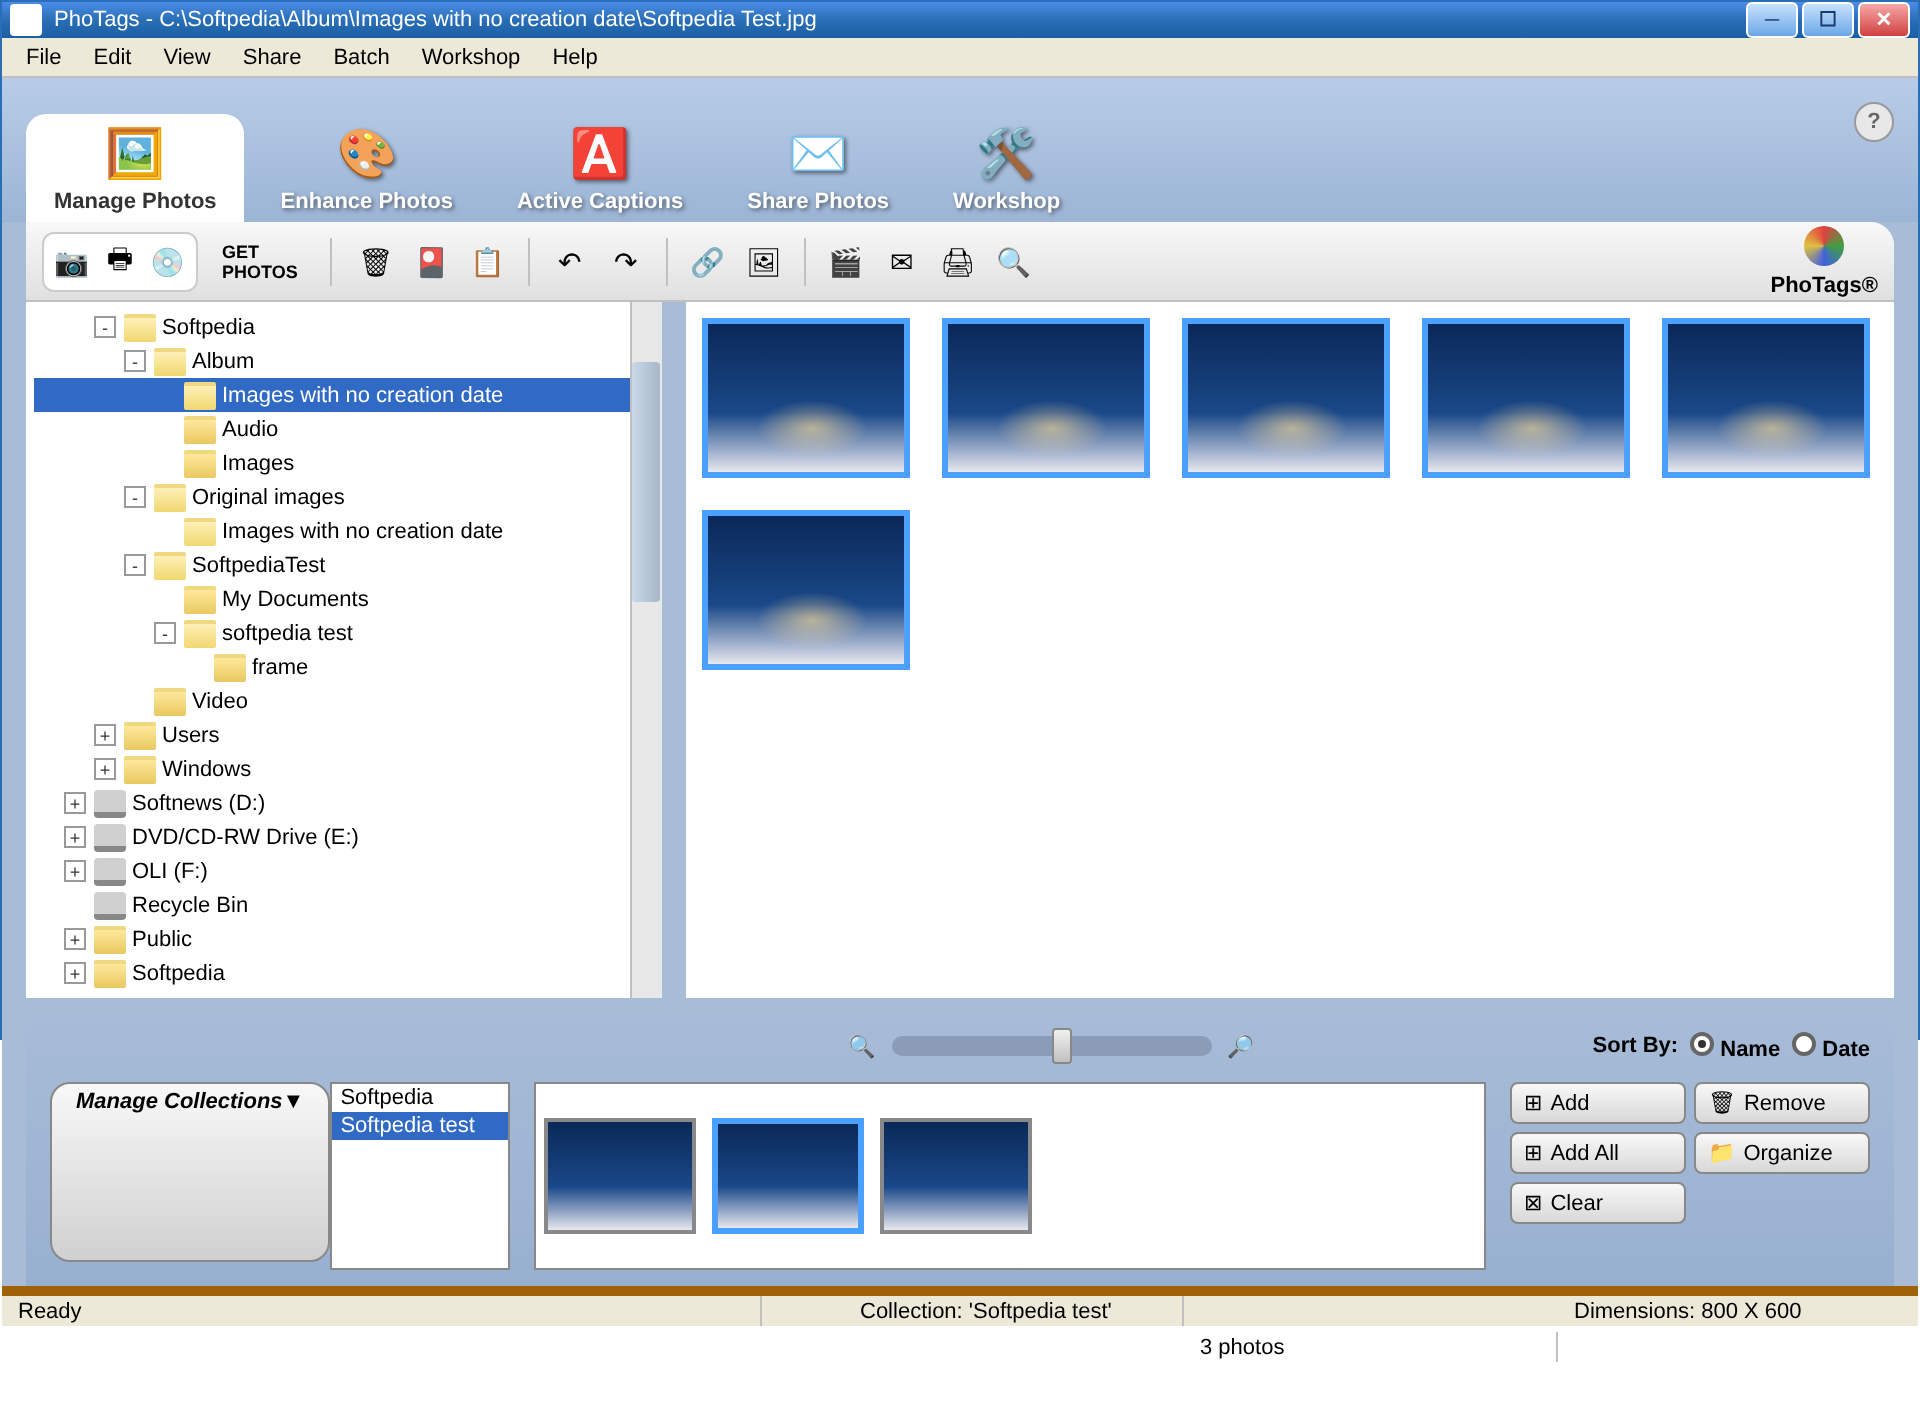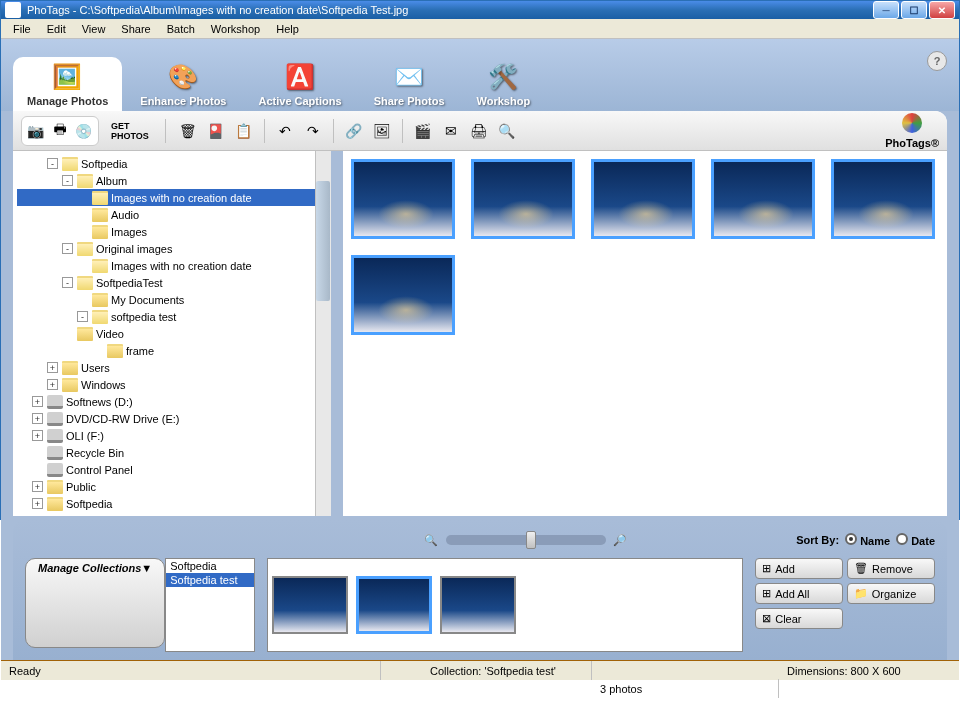--- a/index.html
+++ b/index.html
@@ -57,21 +57,21 @@
 .collections-panel { width: 230px; display: flex; }
 .collections-header { background: linear-gradient(to bottom, #f8f8f8, #d0d0d0); border: 1px solid #888; border-radius: 10px; padding: 3px 12px; font-weight: bold; font-style: italic; display: flex; justify-content: space-between; cursor: pointer; margin-bottom: 4px; }
 .collections-list { flex: 1; background: #fff; border: 1px solid #888; overflow-y: auto; }
 .coll-item { padding: 1px 4px; cursor: pointer; }
 .coll-item.selected { background: #316ac5; color: #fff; }
 .strip-panel { flex: 1; background: #fff; border: 1px solid #888; padding: 4px; display: flex; gap: 8px; align-items: center; }
 .strip-thumb { width: 76px; height: 58px; border: 2px solid #888; background: linear-gradient(to bottom, #0a2858 0%, #1a4888 60%, #e8e8f0 100%); cursor: pointer; }
 .strip-thumb.selected { border-color: #4aa0ff; border-width: 3px; }
 .action-buttons { width: 180px; display: grid; grid-template-columns: 1fr 1fr; gap: 4px; align-content: start; }
 .action-btn { background: linear-gradient(to bottom, #f8f8f8, #d8d8d8); border: 1px solid #888; border-radius: 4px; padding: 3px 6px; cursor: pointer; display: flex; align-items: center; gap: 4px; font-size: 10px; }
-.statusbar { height: 20px; background: #ece9d8; border-top: 1px solid #a16207; display: flex; align-items: center; }
+.statusbar { height: 20px; background: #ece9d8; border-top: 5px solid #a16207; display: flex; align-items: center; }
 .status-cell { padding: 0 8px; border-right: 1px solid #c0c0c0; height: 100%; display: flex; align-items: center; }
 .status-cell:first-child { flex: 0 0 380px; }
 .status-cell:nth-child(2) { flex: 0 0 170px; margin-left: 41px; }
 .status-cell:nth-child(3) { flex: 1; margin-top: 36px; }
 .status-cell:last-child { flex: 0 0 180px; border-right: none; }
 </style>
 </head>
 <body>
 
 <div class="window">
@@ -259,34 +259,34 @@
                   <span class="tree-icon folder-icon folder-open"></span>
                   <span>softpedia test</span>
                 </div>
               </li>
               <li>
                 <div class="tree-row">
                   <span class="tree-spacer"></span>
                   <span class="tree-spacer"></span>
                   <span class="tree-spacer"></span>
                   <span class="tree-spacer"></span>
+                  <span class="tree-spacer"></span>
+                  <span class="tree-spacer"></span>
+                  <span class="tree-icon folder-icon"></span>
+                  <span>frame</span>
+                </div>
+              </li>
+              <li>
+                <div class="tree-row">
+                  <span class="tree-spacer"></span>
+                  <span class="tree-spacer"></span>
+                  <span class="tree-spacer"></span>
+                  <span class="tree-spacer"></span>
                   <span class="tree-icon folder-icon"></span>
                   <span>Video</span>
-                </div>
-              </li>
-              <li>
-                <div class="tree-row">
-                  <span class="tree-spacer"></span>
-                  <span class="tree-spacer"></span>
-                  <span class="tree-spacer"></span>
-                  <span class="tree-spacer"></span>
-                  <span class="tree-spacer"></span>
-                  <span class="tree-spacer"></span>
-                  <span class="tree-icon folder-icon"></span>
-                  <span>frame</span>
                 </div>
               </li>
               <li>
                 <div class="tree-row">
                   <span class="tree-spacer"></span>
                   <span class="tree-spacer"></span>
                   <span class="tree-toggle">+</span>
                   <span class="tree-icon folder-icon"></span>
                   <span>Users</span>
                 </div>
@@ -323,28 +323,20 @@
                   <span class="tree-icon drive-icon"></span>
                   <span>OLI (F:)</span>
                 </div>
               </li>
               <li>
                 <div class="tree-row">
                   <span class="tree-spacer"></span>
                   <span class="tree-spacer"></span>
                   <span class="tree-icon drive-icon"></span>
                   <span>Recycle Bin</span>
-                </div>
-              </li>
-              <li>
-                <div class="tree-row">
-                  <span class="tree-spacer"></span>
-                  <span class="tree-spacer"></span>
-                  <span class="tree-icon drive-icon"></span>
-                  <span>Control Panel</span>
                 </div>
               </li>
               <li>
                 <div class="tree-row">
                   <span class="tree-spacer"></span>
                   <span class="tree-toggle">+</span>
                   <span class="tree-icon folder-icon"></span>
                   <span>Public</span>
                 </div>
               </li>

